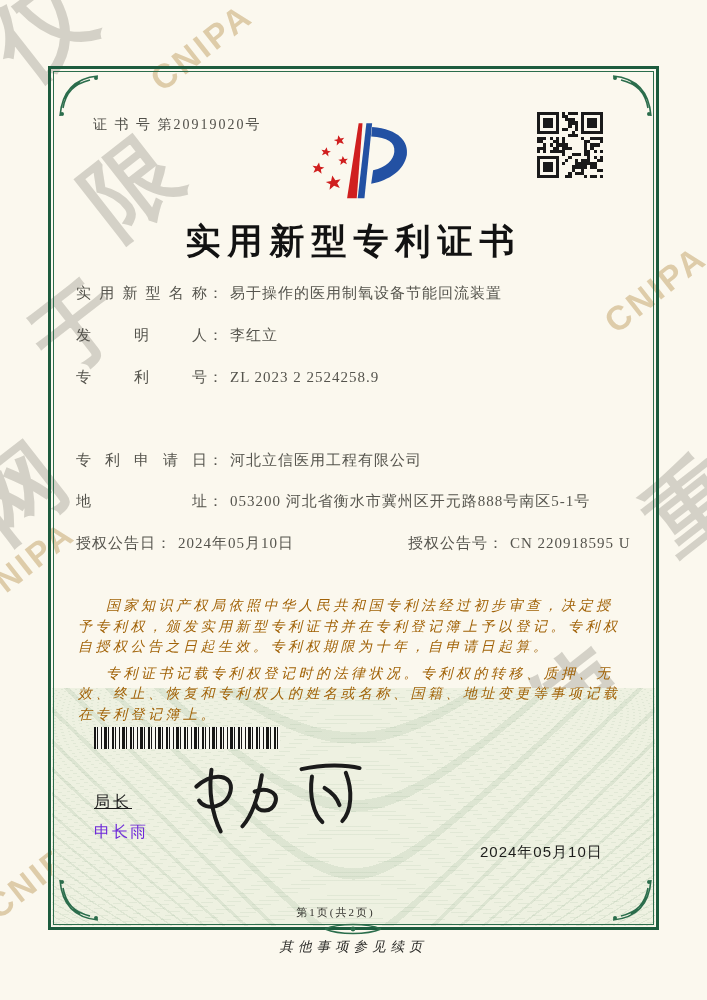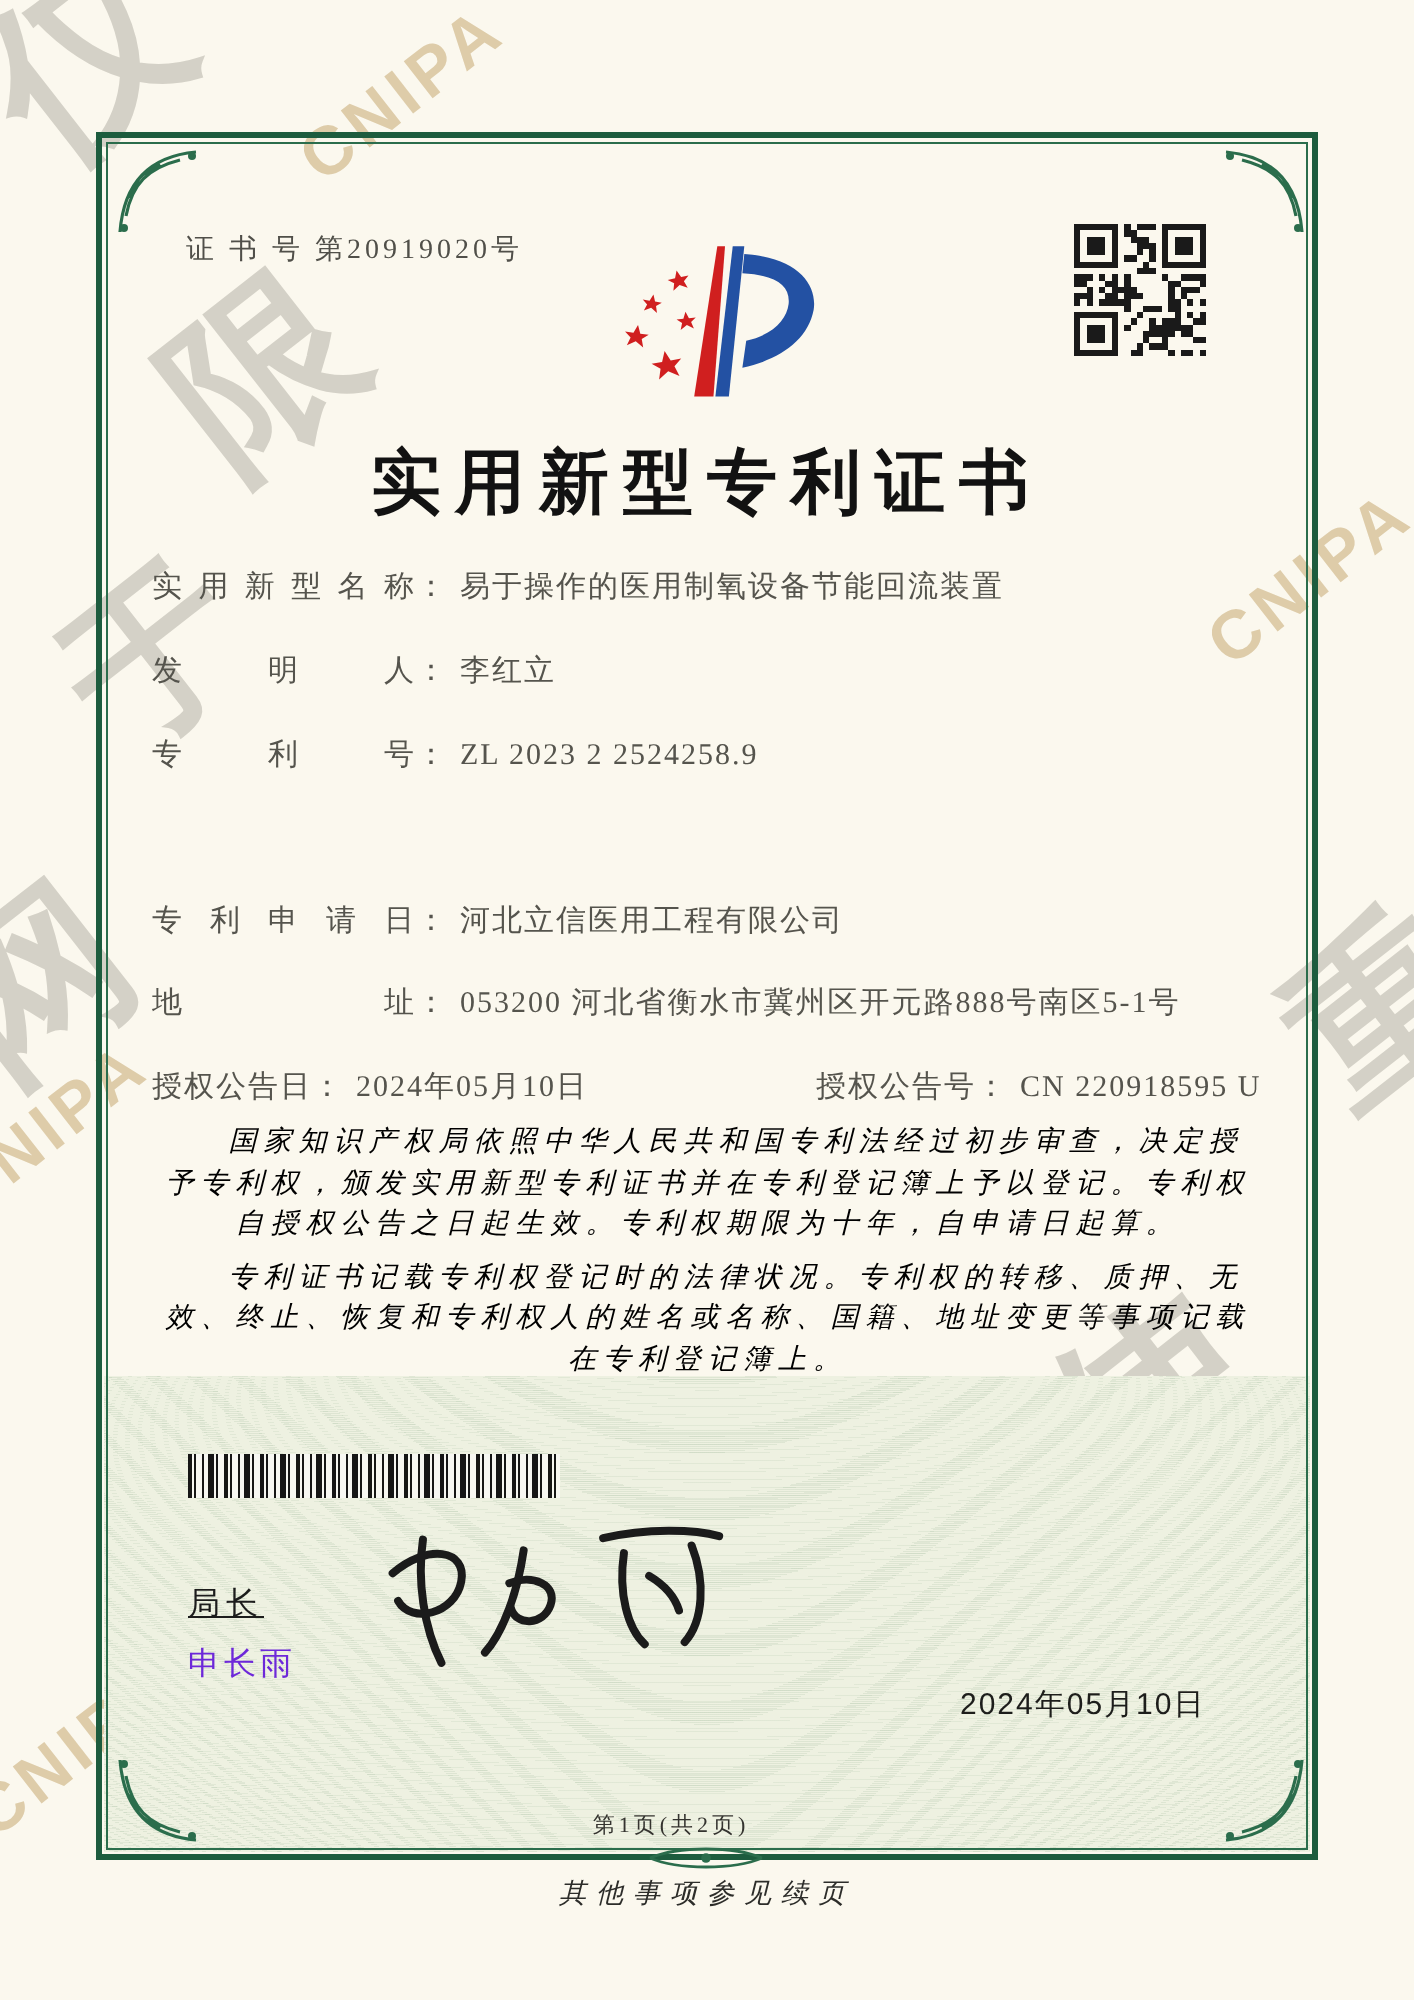--- a/index.html
+++ b/index.html
@@ -32,21 +32,21 @@
   .qr{position:absolute;left:537px;top:112px;background:#fbf8ee;}
 
   .title{position:absolute;left:0;top:218px;width:707px;margin:0;text-align:center;
     font-size:35px;font-weight:bold;letter-spacing:7px;color:#121212;}
 
   .fline{position:absolute;left:76px;width:532px;font-size:15px;color:#55544d;letter-spacing:1px;white-space:nowrap;}
   .flabel{display:inline-block;width:132px;text-align:justify;text-align-last:justify;vertical-align:bottom;}
   .fval{margin-left:6px;}
   .grant-right{position:absolute;left:332px;top:0;}
 
-  .paras{position:absolute;left:78px;top:562px;width:552px;color:#000000;text-align:center;}
+  .paras{position:absolute;left:78px;top:596px;width:552px;color:#a16207;}
   .paras p{margin:0 0 6px 0;font-size:14px;line-height:20.5px;letter-spacing:3.5px;text-indent:2em;font-style:italic;}
 
   .barcode{position:absolute;left:94px;top:727px;width:186px;height:22px;
     background:repeating-linear-gradient(90deg,#161616 0 2px,#f7f7f2 2px 3px,#161616 3px 4px,#f7f7f2 4px 7px,#161616 7px 8px,#f7f7f2 8px 10px,#161616 10px 13px,#f7f7f2 13px 14px,#161616 14px 15px,#f7f7f2 15px 18px);}
   .issuer-title{position:absolute;left:94px;top:792px;font-size:16px;letter-spacing:3px;color:#1c1c1c;font-family:"Liberation Sans","DejaVu Sans",sans-serif;text-decoration:underline;}
   .issuer-name{position:absolute;left:94px;top:822px;font-size:16px;letter-spacing:2px;color:#6d28d9;font-family:Liberation Serif, serif;}
   .signature{position:absolute;left:185px;top:752px;transform:rotate(-3deg);}
   .issue-date{position:absolute;left:480px;top:843px;font-size:15px;letter-spacing:1px;color:#1d1d1b;font-family:"Liberation Sans","DejaVu Sans",sans-serif;}
 
   .page-note{position:absolute;left:0;top:905px;width:671px;text-align:center;font-size:11px;letter-spacing:2px;color:#34332f;}

